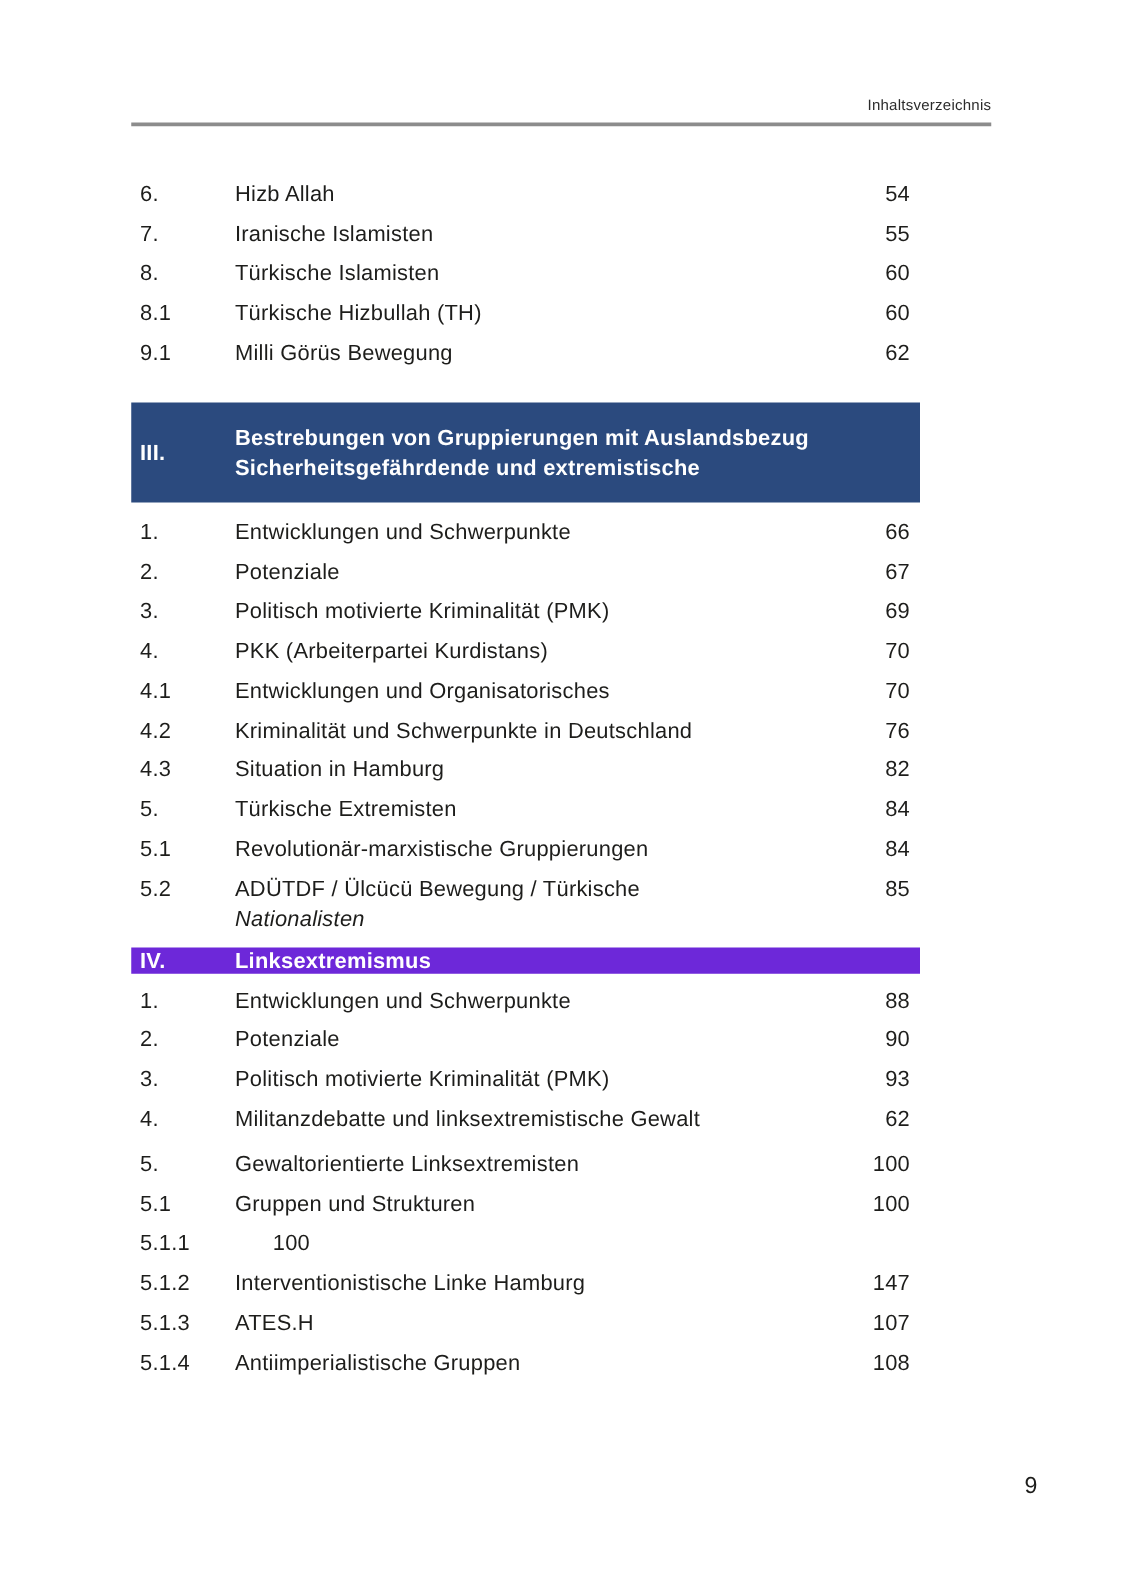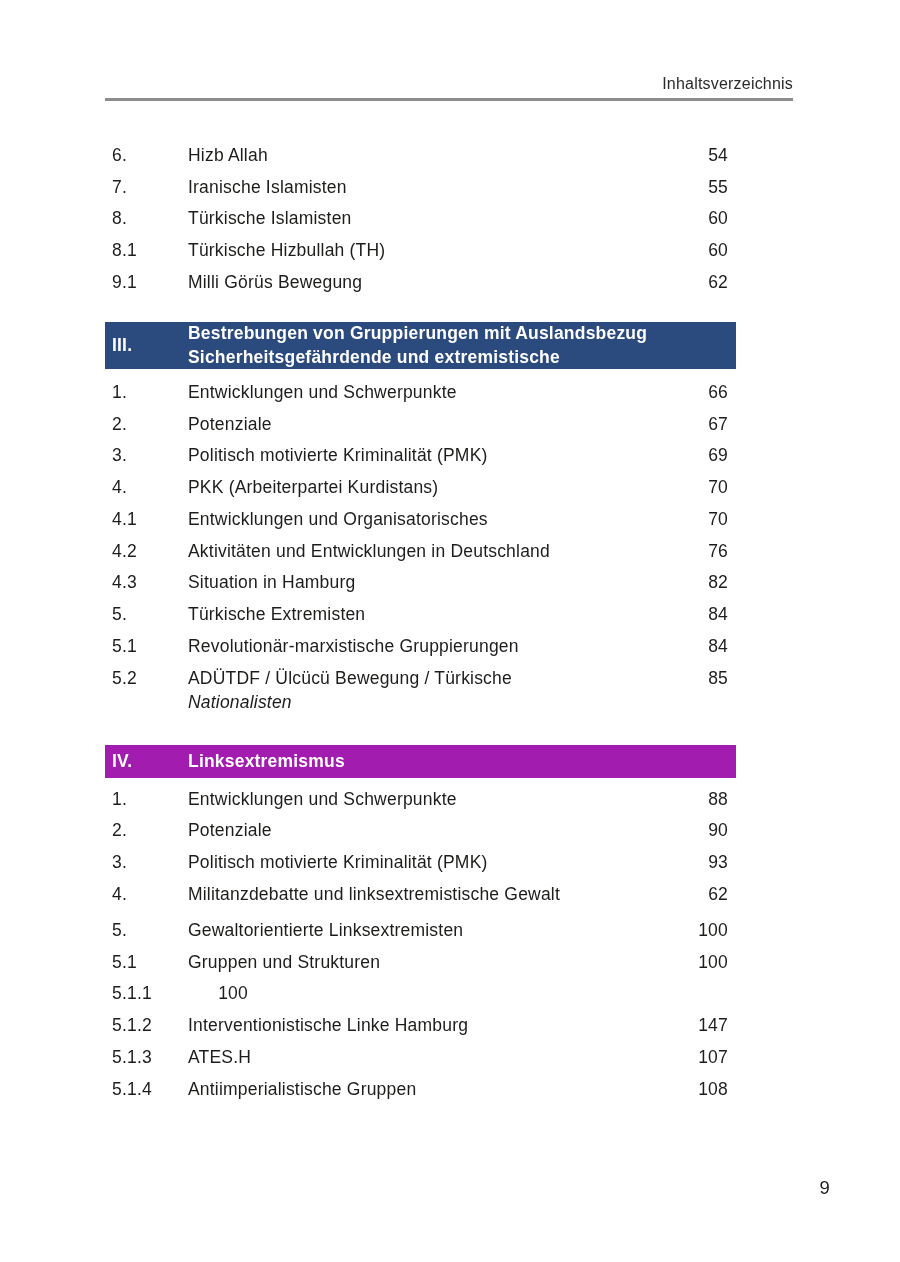--- a/index.html
+++ b/index.html
@@ -13,21 +13,21 @@
     color: #1d1d1b;
     letter-spacing: 0.2px;
   }
 
   
   .running-header {
     margin-left: 105px;
     width: 688px;
     padding-top: 74px;
     text-align: right;
-    font-size: 16px;
+    font-size: 12px;
     line-height: 20px;
     color: #2b2b2b;
   }
   .header-rule {
     margin-left: 105px;
     margin-top: 4px;
     width: 688px;
     height: 3px;
     background: #8c8c8c;
   }
@@ -64,22 +64,22 @@
     box-sizing: border-box;
     padding-left: 7px;
     display: flex;
     align-items: center;
     color: #ffffff;
     font-weight: bold;
     font-size: 17.5px;
     line-height: 24px;
   }
   .banner .num { flex: none; width: 76px; }
-  .banner.blue { background: #2b4a7e; height: 47px; margin-top: 24px; }
-  .banner.red  { background: #a21caf; height: 33px; margin-top: 27px; }
+  .banner.blue { background: #2b4a7e; height: 80px; margin-top: 24px; }
+  .banner.red  { background: #6d28d9; height: 21px; margin-top: 7px; }
 
   .sec3-block { margin-top: 7px; }
   .sec4-block { margin-top: 5px; }
   .mt4 { margin-top: 4px; }
 
   
   .folio {
     position: absolute;
     top: 1176px;
     right: 70px;
@@ -150,21 +150,21 @@
     <span class="title">PKK (Arbeiterpartei Kurdistans)</span>
     <span class="pg">70</span>
   </div>
   <div class="trow">
     <span class="num">4.1</span>
     <span class="title">Entwicklungen und Organisatorisches</span>
     <span class="pg">70</span>
   </div>
   <div class="trow">
     <span class="num">4.2</span>
-    <span class="title">Aktivitäten und Entwicklungen in Deutschland</span>
+    <span class="title">Kriminalität und Schwerpunkte in Deutschland</span>
     <span class="pg">76</span>
   </div>
   <div class="trow">
     <span class="num">4.3</span>
     <span class="title">Situation in Hamburg</span>
     <span class="pg">82</span>
   </div>
   <div class="trow">
     <span class="num">5.</span>
     <span class="title">Türkische Extremisten</span>

